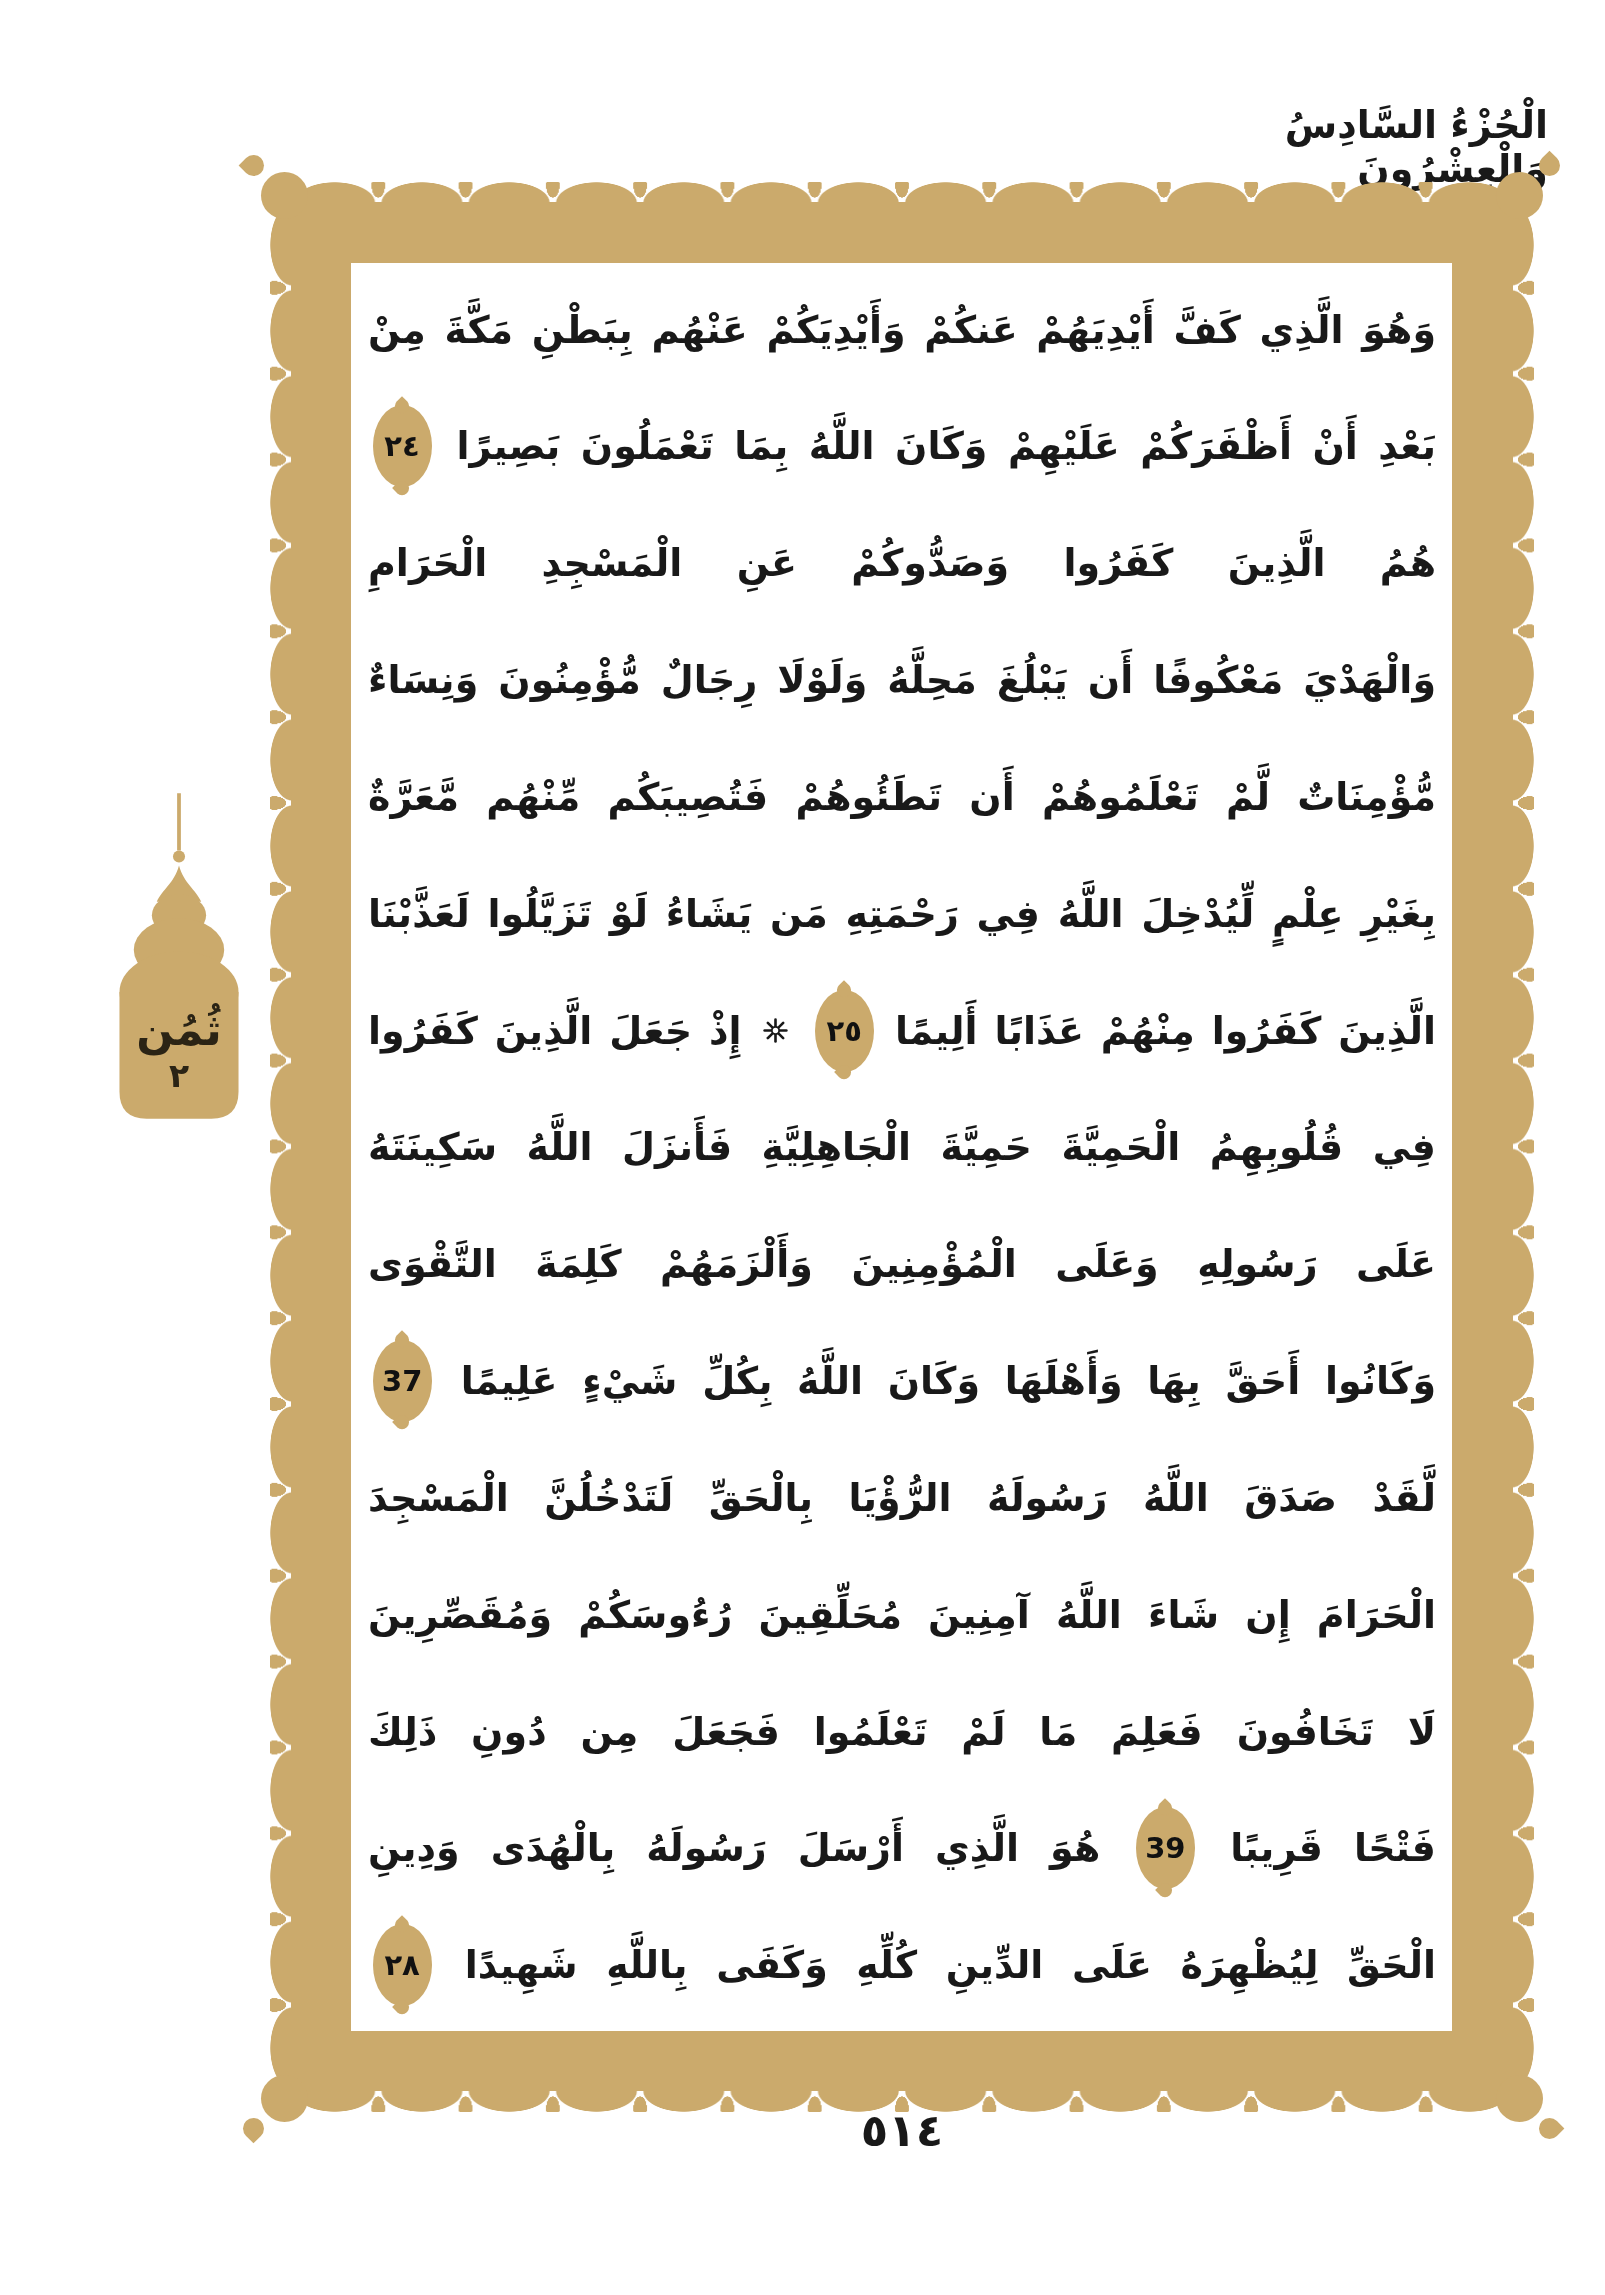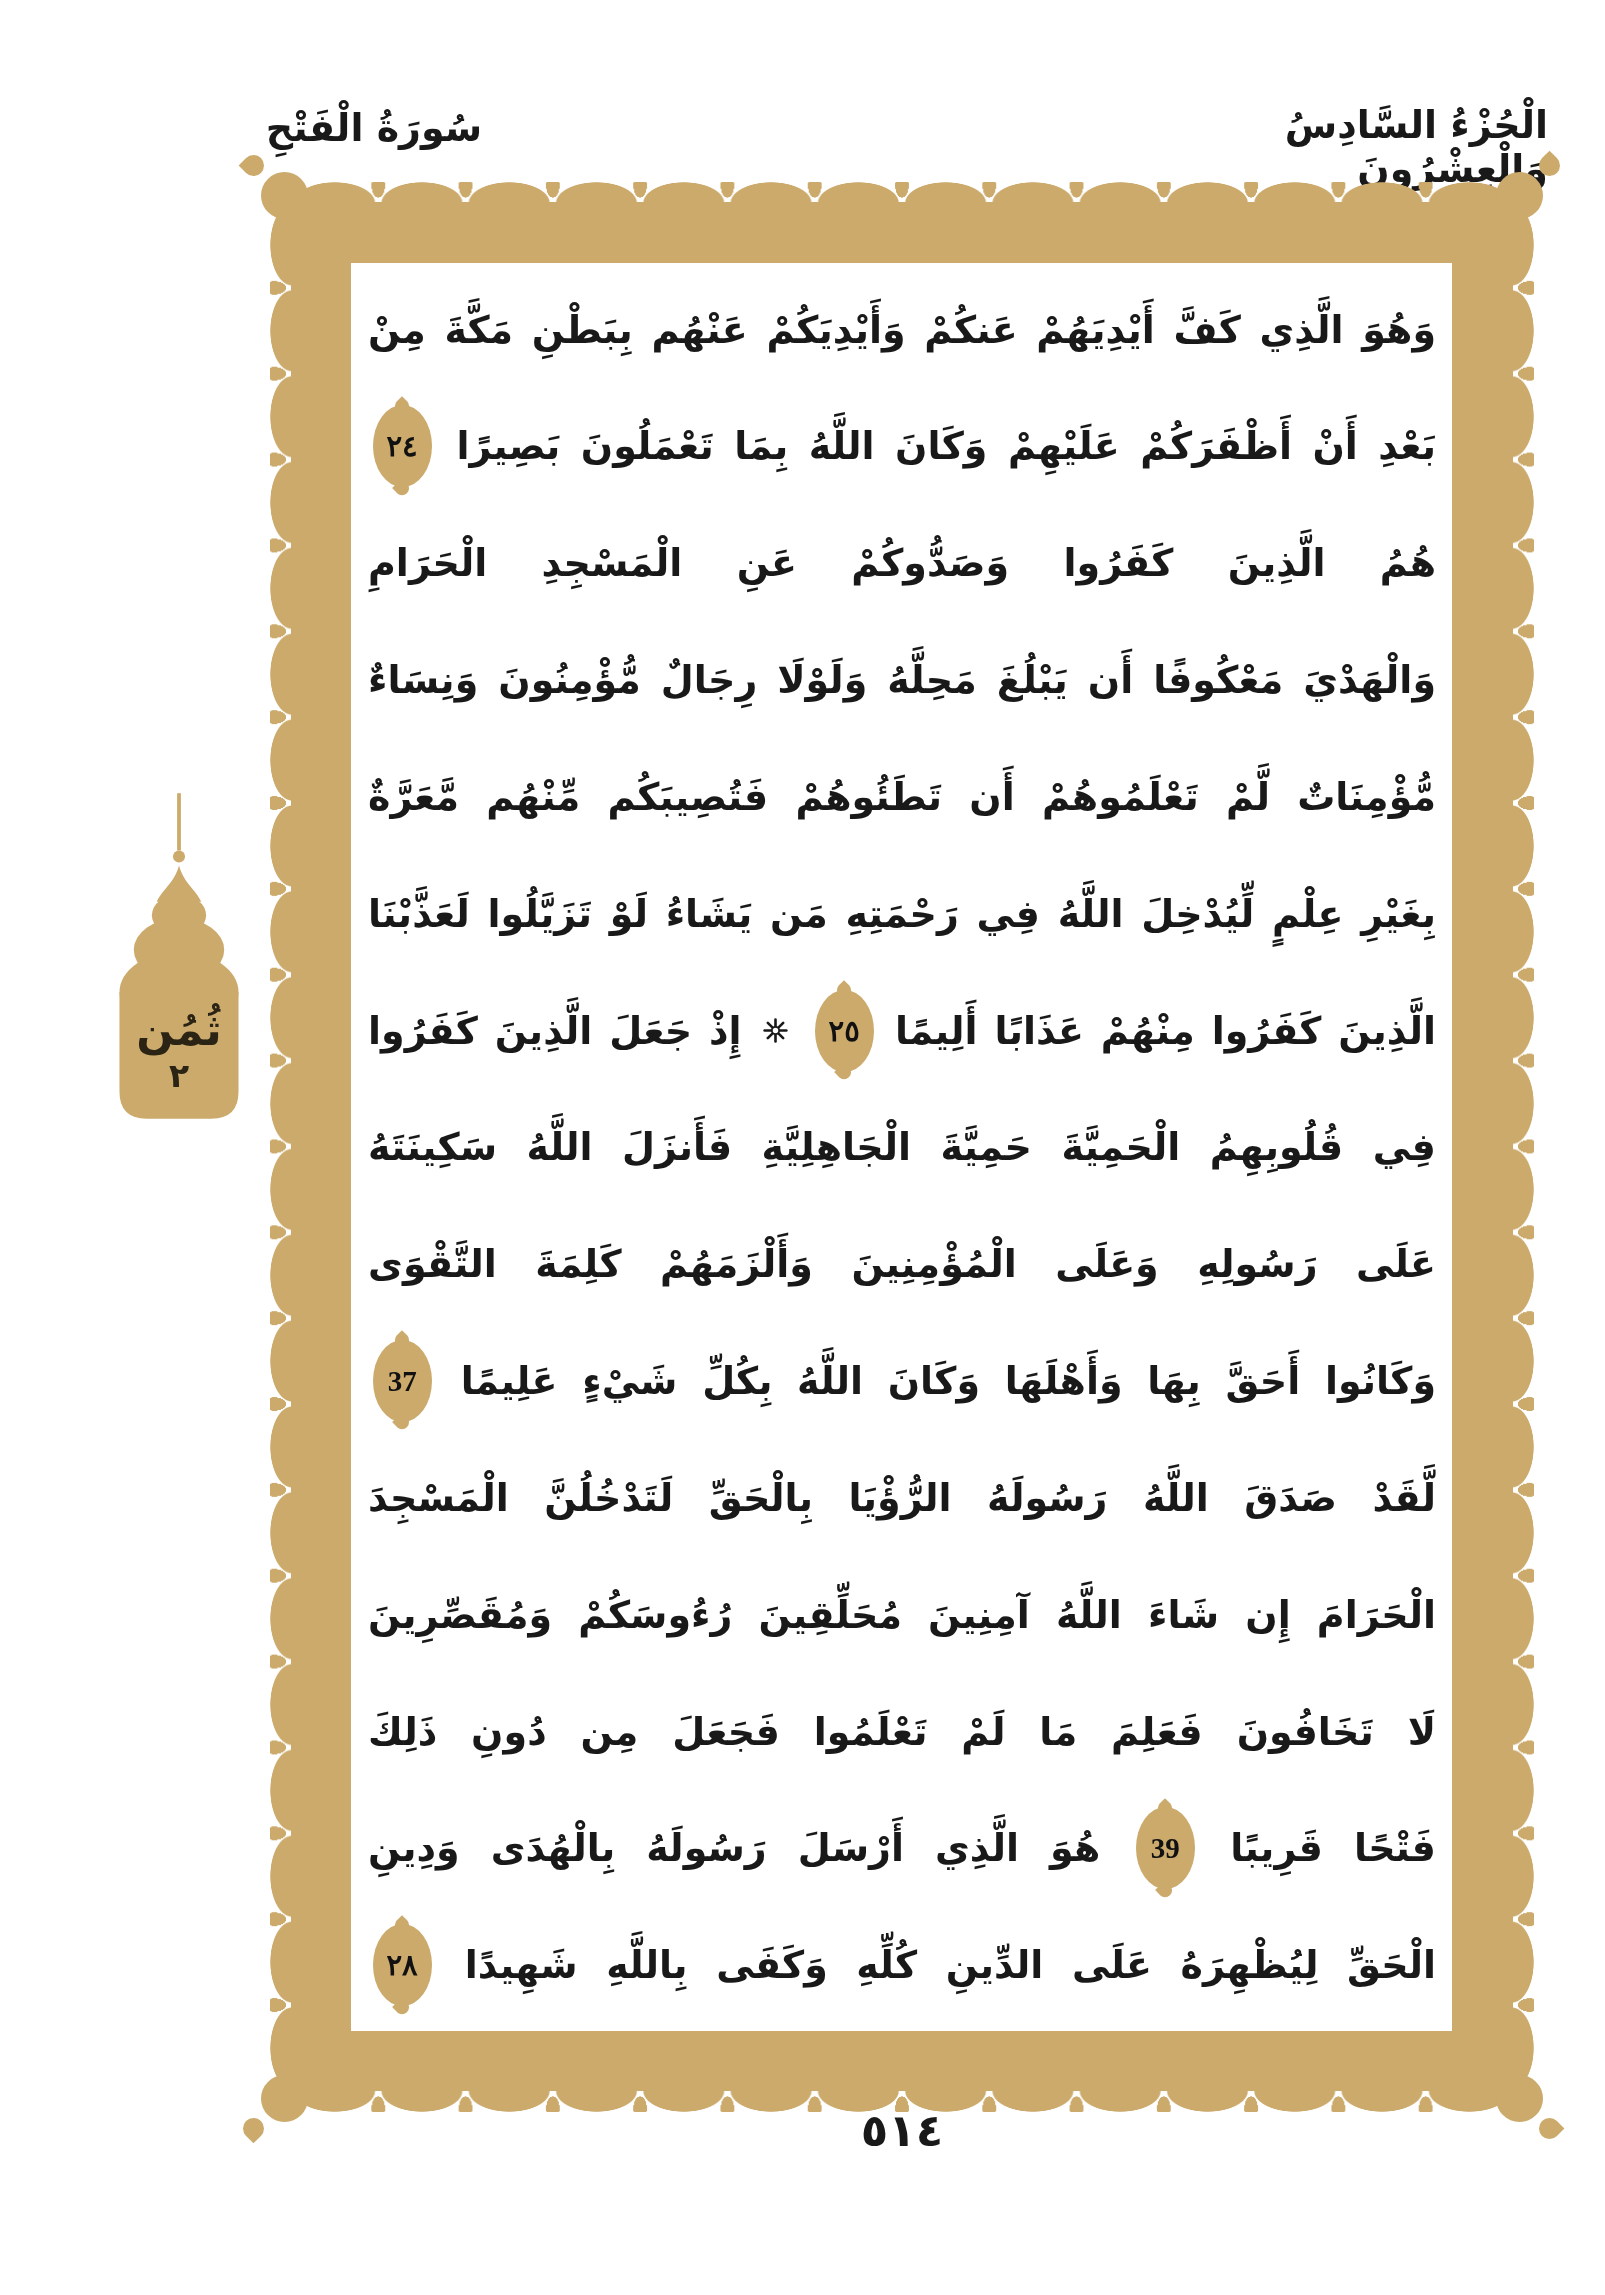--- a/index.html
+++ b/index.html
@@ -64,40 +64,39 @@
     display:flex;flex-direction:column;justify-content:space-between;direction:rtl;}
   .line{display:flex;direction:rtl;justify-content:space-between;align-items:center;
     height:113px;font-size:38px;font-weight:bold;color:var(--ink);}
   .word{white-space:nowrap;}
   .rosette{position:relative;flex:0 0 auto;width:59px;height:82px;background:var(--gold);
     border-radius:50%;display:flex;align-items:center;justify-content:center;margin:0 4.5px;}
   .rosette::before,.rosette::after{content:"";position:absolute;left:50%;width:13.6px;height:13.6px;
     background:var(--gold);}
   .rosette::before{top:-6.8px;transform:translateX(-50%) rotate(45deg);border-radius:0 50% 50% 50%;}
   .rosette::after{bottom:-6.8px;transform:translateX(-50%) rotate(45deg);border-radius:50% 50% 50% 0;}
-  .vnum{font-size:29px;font-weight:bold;color:#111;position:relative;z-index:1;font-family:Liberation Serif, serif;}
+  .vnum{font-size:29px;font-weight:bold;color:#111;position:relative;z-index:1;}
   .hizb{flex:0 0 auto;display:flex;align-items:center;justify-content:center;margin:0 3px;}
 
   
   .thumun-wrap{position:absolute;left:98px;top:793px;width:162px;height:332px;}
   .thumun-label{position:absolute;left:98px;top:1004px;width:162px;text-align:center;
     font-size:44px;font-weight:bold;color:#2b2415;}
   .thumun-num{position:absolute;left:98px;top:1056px;width:162px;text-align:center;
     font-size:33px;font-weight:bold;color:#2b2415;}
 
   
   .page-number{position:absolute;left:291px;top:2104px;width:1222px;text-align:center;
     font-size:45px;font-weight:bold;color:var(--ink);}
 </style>
 </head>
 <body>
 
 <div class="page">
 
-  <div class="surah-header">سُورَةُ الْفَتْحِ</div>
   <div class="juz-header">الْجُزْءُ السَّادِسُ وَالْعِشْرُونَ</div>
 
   <div class="sc sc-top"></div>
   <div class="sc sc-bottom"></div>
   <div class="sc sc-left"></div>
   <div class="sc sc-right"></div>
   <div class="frame-band"></div>
 
   <div class="corner-lobe" style="left:261px;top:172px;"></div>
   <div class="corner-tip ct-tl" style="left:243px;top:155px;"></div>

